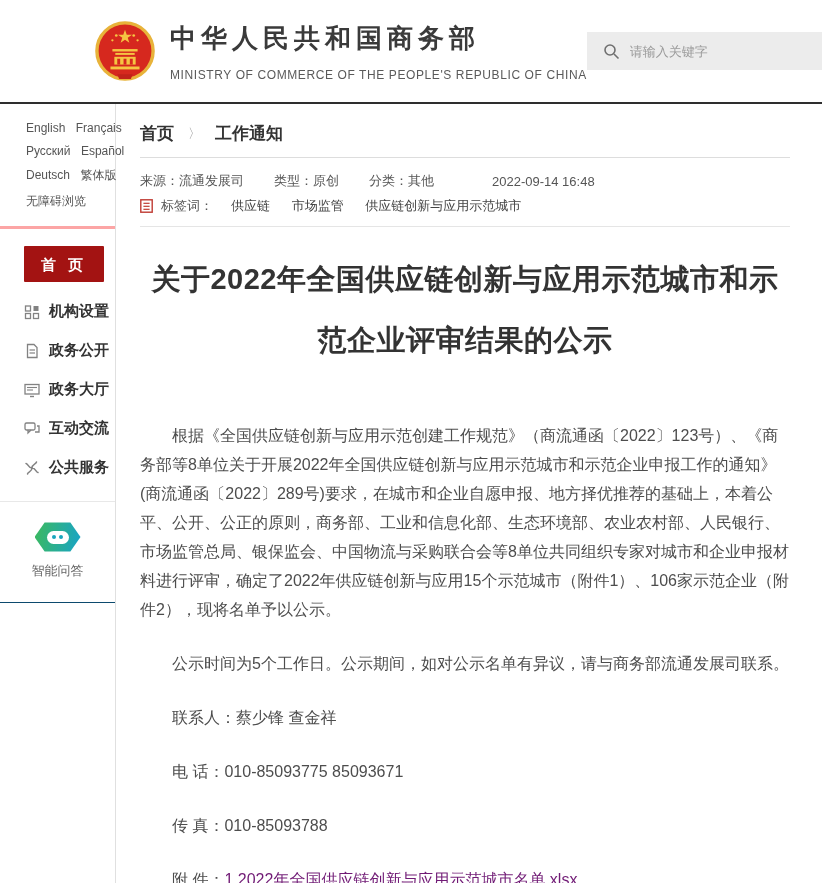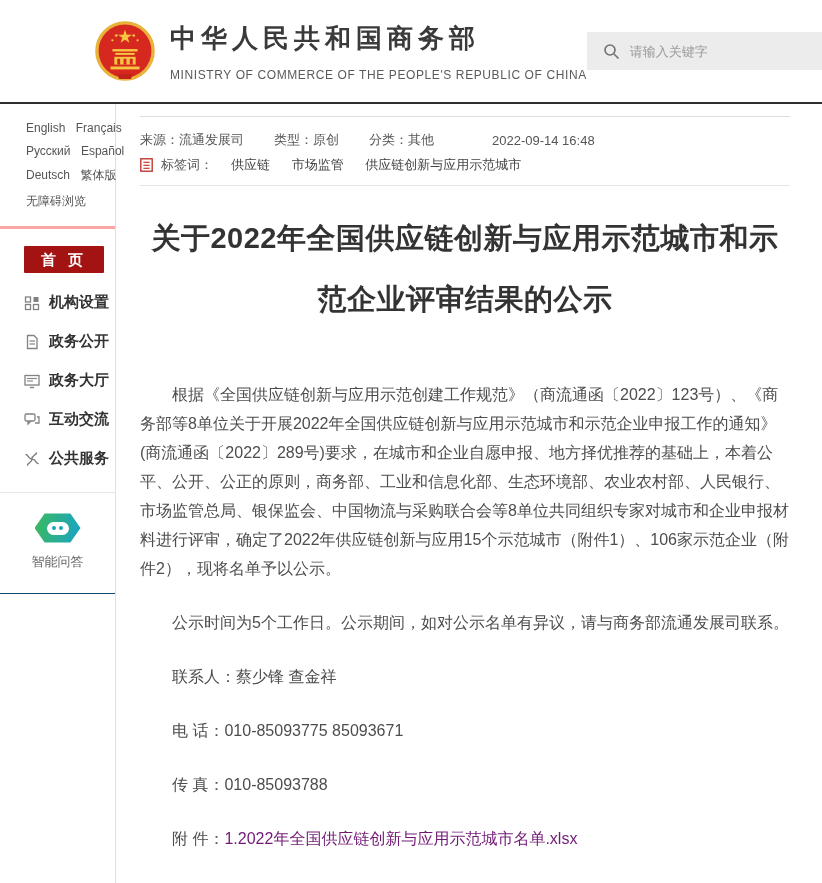--- a/index.html
+++ b/index.html
@@ -24,21 +24,21 @@
   
   .page-body { display:flex; min-height:791px; }
   .sidebar { width:116px; flex:0 0 116px; border-right:1px solid #e0e0e0; }
   .main { flex:1; padding:0 32px 0 24px; }
 
   
   .langs { padding:17px 6px 16px 26px; font-size:12px; color:#555; border-bottom:3px solid #fca5a5; }
   .langs .lrow { margin-bottom:9px; white-space:nowrap; }
   .langs .lrow:last-child { margin-bottom:0; }
   .langs a { color:#555; text-decoration:none; margin-right:7px; cursor:pointer; }
-  .home-btn { display:block; width:80px; height:27px; line-height:27px; margin:17px 0 6px 24px; background:#a31312; color:#fff; font-size:15px; font-weight:700; text-align:center; letter-spacing:4px; border:none; cursor:pointer; border-radius:1px; font-family:inherit; }
+  .home-btn { display:block; width:80px; height:36px; line-height:27px; margin:17px 0 6px 24px; background:#a31312; color:#fff; font-size:15px; font-weight:700; text-align:center; letter-spacing:4px; border:none; cursor:pointer; border-radius:1px; font-family:inherit; }
   .nav { padding:4px 0 14px 0; border-bottom:1px solid #e8e8e8; }
   .nav-item { display:flex; align-items:center; padding:10px 0 10px 24px; cursor:pointer; }
   .nav-item svg { flex:0 0 auto; }
   .nav-item .lbl { margin-left:9px; font-size:15px; font-weight:600; color:#333; white-space:nowrap; }
   .smartqa { padding:20px 0 22px 0; text-align:center; border-bottom:1px solid #0c4a6e; }
   .qa-badge { width:46px; height:30px; margin:0 auto; background:linear-gradient(100deg,#3cb95e,#17a3c9); clip-path:polygon(0% 50%,22% 2%,78% 2%,100% 50%,78% 98%,22% 98%); display:flex; align-items:center; justify-content:center; cursor:pointer; }
   .qa-face { width:22px; height:13px; background:#fff; border-radius:7px; display:flex; align-items:center; justify-content:center; gap:3px; }
   .qa-face i { width:4px; height:4px; border-radius:50%; background:#18a6bd; }
   .qa-label { margin-top:10px; font-size:13px; color:#666; }
 
@@ -174,20 +174,25 @@
         <div class="qa-face">
             <i></i>
             <i></i>
           </div>
       </div>
       <div class="qa-label">智能问答</div>
     </div>
   </div>
 
   <div class="main">
+    <div class="breadcrumb">
+      <a class="bc-home">首页</a>
+      <span class="sep">〉</span>
+      <a class="bc-cur">工作通知</a>
+    </div>
     <hr class="rule">
 
     <div class="meta-row">
       <span class="pair">
         <span>来源：</span><span>流通发展司</span>
       </span>
       <span class="pair">
         <span>类型：</span><span>原创</span>
       </span>
       <span class="pair">

